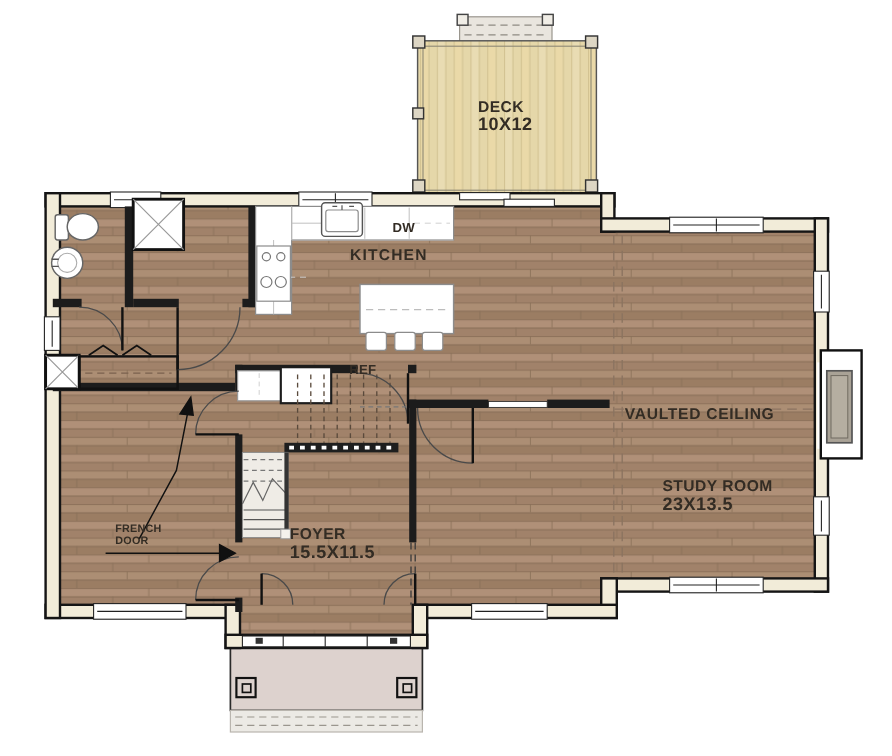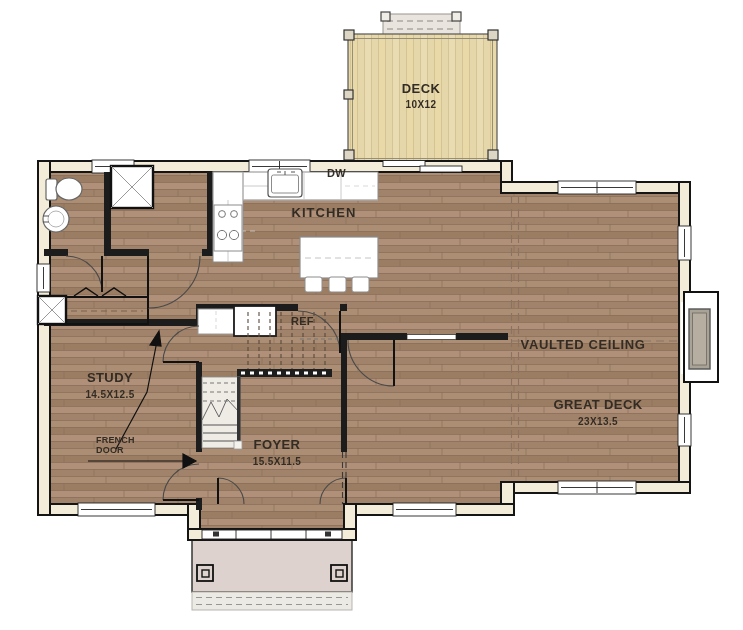--- a/index.html
+++ b/index.html
@@ -1,21 +1,21 @@
 <!DOCTYPE html>
 <html><head>
 <meta charset="utf-8">
 <style>
   html,body{margin:0;padding:0;background:#ffffff;}
   #stage{position:relative;width:743px;height:630px;background:#ffffff;overflow:hidden;
          font-family:"Liberation Sans",sans-serif;}
   #plan-svg{position:absolute;left:0;top:0;}
   .lbl{position:absolute;color:#332c24;font-weight:bold;white-space:pre;line-height:15px;
-       font-size:13px;letter-spacing:0.4px;text-align:center;transform:translateX(-50%);}
-  .lbl .dims{font-size:10px;}
+       font-size:13px;letter-spacing:0.4px;transform:translateX(-50%);}
+  .lbl .dims{font-size:15px;}
   .lbl.small{font-size:11px;letter-spacing:0.2px;transform:none;}
   .lbl.tiny{font-size:9px;line-height:10px;letter-spacing:0.2px;transform:none;text-align:left;}
   .lbl.note{font-size:13px;line-height:10px;letter-spacing:0.6px;}
   .lbl.right{text-align:right;transform:none;line-height:17px;}
 </style>
 </head>
 <body>
 
 <div id="stage">
 
@@ -298,26 +298,25 @@
 
 <div class="lbl" style="left:421px;top:81px;"><span>DECK</span><br><span class="dims">10X12</span></div>
 
 
 
 <div class="lbl" style="left:324px;top:205px;letter-spacing:1px;"><span>KITCHEN</span></div>
 
 
 <div class="lbl note" style="left:583px;top:340px;"><span>VAULTED CEILING</span></div>
 
-<div class="lbl" style="left:598px;top:397px;line-height:16px;"><span>GREAT DECK</span><br><span class="dims">23X13.5</span></div>
-
-
-<div class="lbl" style="left:110px;top:370px;line-height:16px;"><span>STUDY</span><br><span class="dims">14.5X12.5</span></div>
+<div class="lbl" style="left:598px;top:397px;line-height:16px;"><span>STUDY ROOM</span><br><span class="dims">23X13.5</span></div>
+
+
 
 <div class="lbl" style="left:277px;top:437px;line-height:16px;"><span>FOYER</span><br><span class="dims">15.5X11.5</span></div>
 
 <div class="lbl tiny" style="left:77px;top:435px;margin-left:19px;"><span>FRENCH</span><br><span>DOOR</span></div>
 
-<div class="lbl small" style="left:243px;top:314px;padding-left:48px;"><span>REF</span></div>
-
-<div class="lbl small" style="left:312px;top:166px;padding-left:15px;"><span>DW</span></div>
+<div class="lbl small" style="left:243px;top:302px;padding-left:48px;"><span>REF</span></div>
+
+<div class="lbl small" style="left:312px;top:183px;padding-left:15px;"><span>DW</span></div>
 
 </div>
 
 </body></html>

